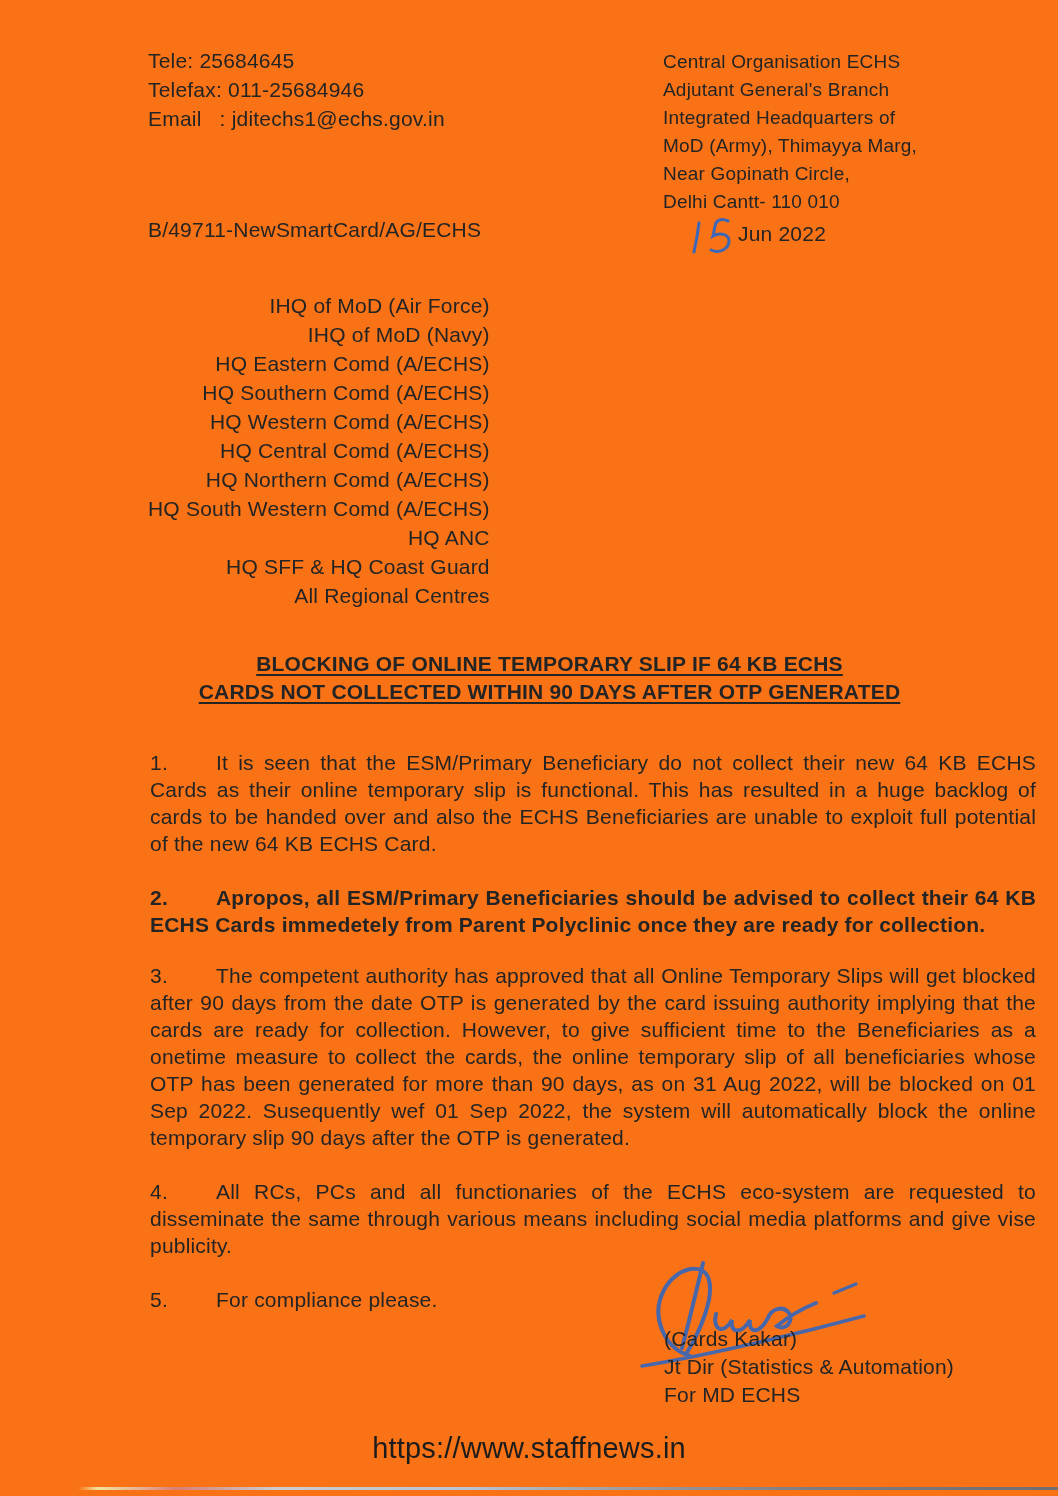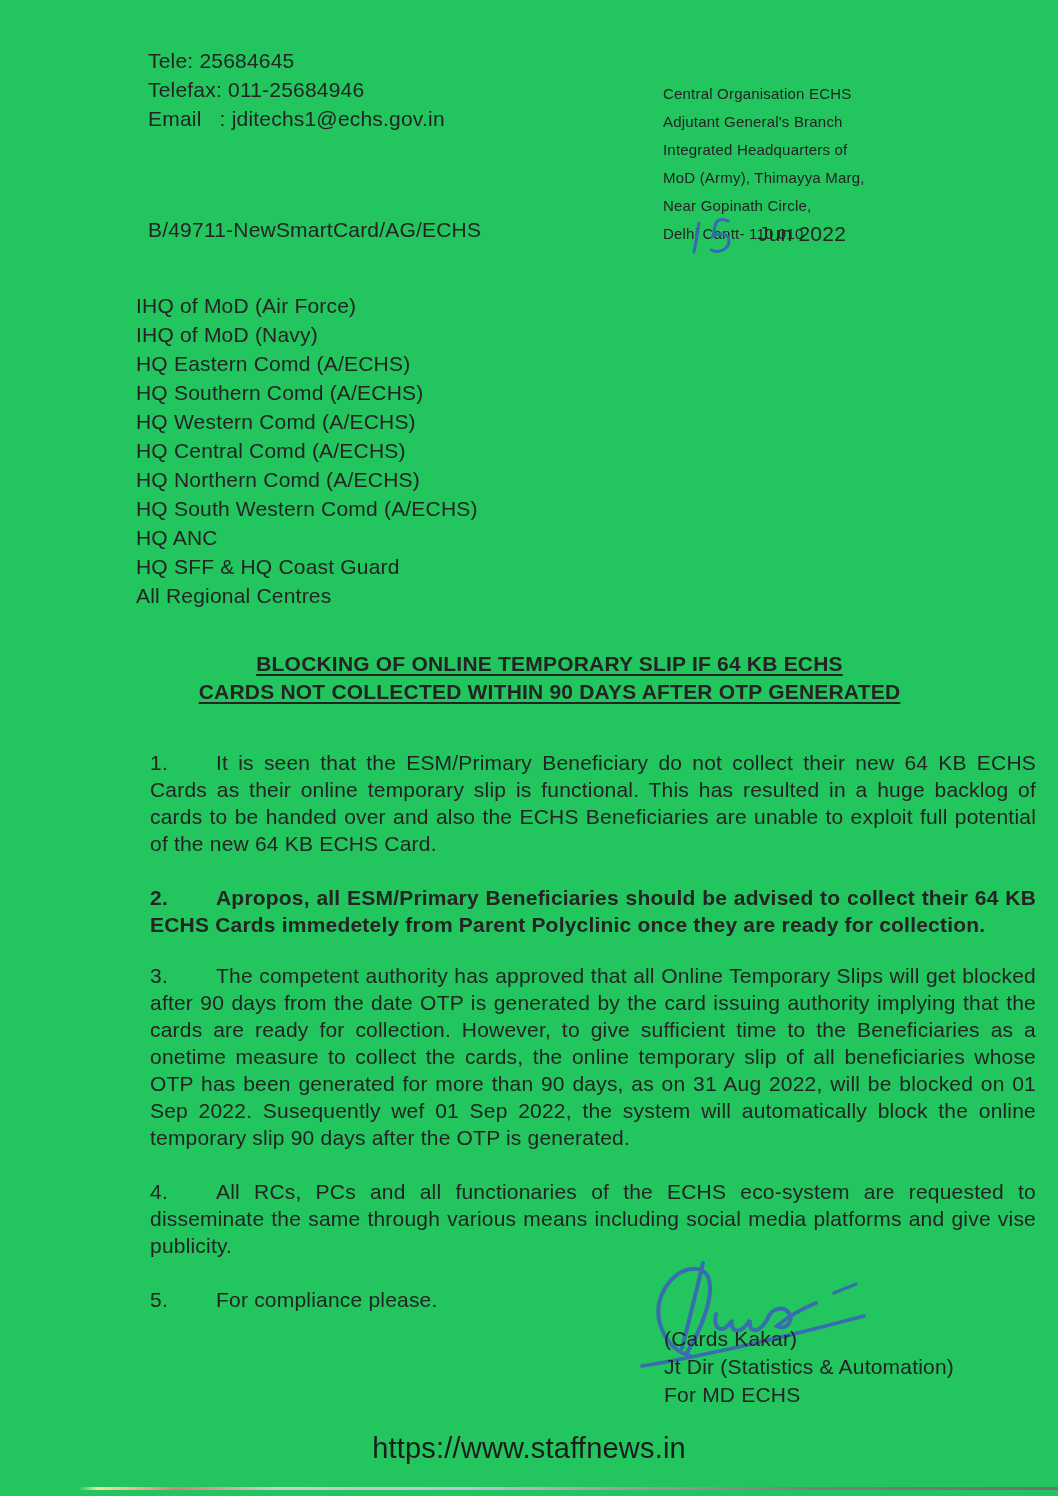--- a/index.html
+++ b/index.html
@@ -1,40 +1,40 @@
 <!DOCTYPE html>
 <html><head>
 <meta charset="utf-8">
 <style>
   * { margin:0; padding:0; box-sizing:border-box; }
   html,body { background:#ffffff; }
   .page {
     position:relative;
     width:1058px; height:1496px;
     margin:0 auto;
-    background:#22c55e;
+    background:#f97316;
     font-family:"Liberation Sans", sans-serif;
     color:#242424;
     overflow:hidden;
   }
   .scan-text { letter-spacing:.2px; }
 
   
   .contact-block { position:absolute; top:46px; left:148px; font-size:21px; line-height:29px; }
   .contact-block div { white-space:pre; }
-  .org-block { position:absolute; top:48px; left:663px; font-size:15px; line-height:28px;margin-top:32px; }
+  .org-block { position:absolute; top:48px; left:663px; font-size:19px; line-height:28px; }
 
   
   .ref-line { position:absolute; top:218px; left:148px; font-size:21px; }
   .date-line { position:absolute; top:214px; left:688px; font-size:21px; }
-  .date-line .printed { position:absolute; left:70px; top:8px; white-space:nowrap; }
+  .date-line .printed { position:absolute; left:50px; top:8px; white-space:nowrap; }
   .hand-day { position:absolute; left:0; top:0; }
 
   
-  .recipients { position:absolute; top:291px; left:136px; font-size:21px; line-height:29px; }
+  .recipients { position:absolute; top:291px; left:148px; font-size:21px; line-height:29px;text-align:right; }
 
   
   .subject { position:absolute; top:650px; left:0; width:100%; text-align:center;
              font-size:21px; font-weight:bold; line-height:28px;padding-left:41px; }
   .subject div { text-decoration:underline; text-underline-offset:3px; text-decoration-thickness:2px; }
 
   
   .body-text { position:absolute; top:749px; left:150px; width:886px; font-size:21px; line-height:27px; }
   .body-text p { text-align:justify; margin-bottom:27px; }
   .body-text p:nth-child(2) { margin-bottom:24px;font-weight:bold; }

